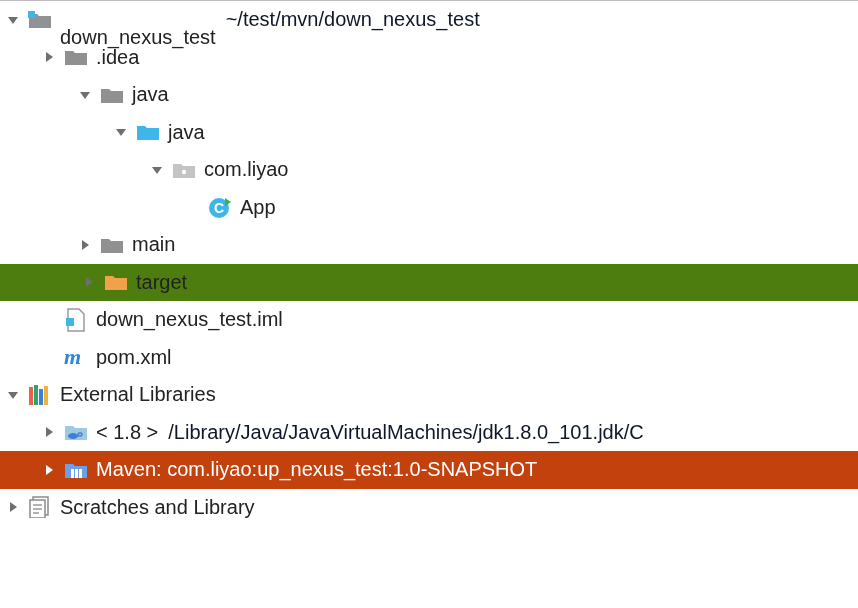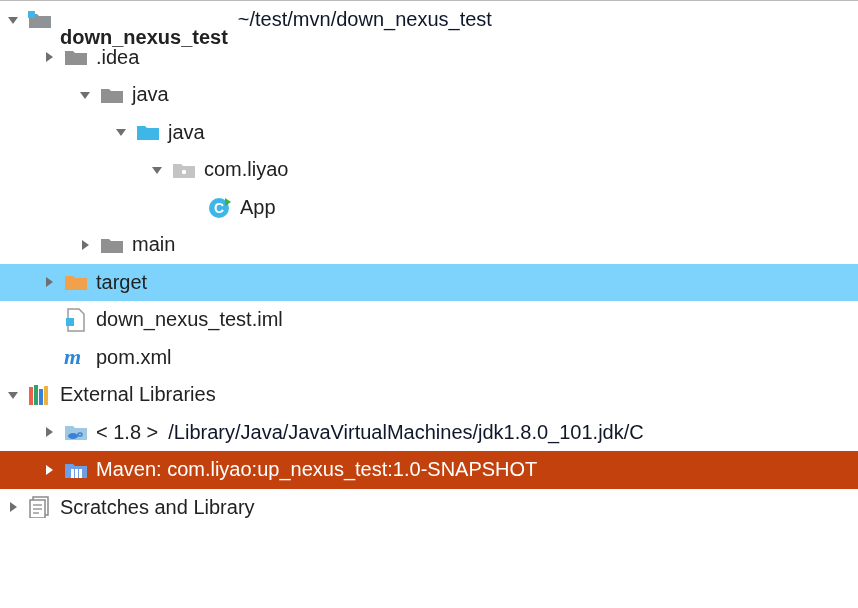--- a/index.html
+++ b/index.html
@@ -13,21 +13,21 @@
     overflow: hidden;
     border-top: 1px solid #bcbcbc;
   }
   .tree { user-select: none; }
   .row {
     display: flex;
     align-items: center;
     height: 37.5px;
     white-space: nowrap;
   }
-  .row.highlight-target { background: #7dd3fc; }
+  .row.highlight-target { background: #4d7c0f; padding-left: 40px; }
   .row.selected { background: #c2410c; color: #ffffff; }
   .arrow {
     width: 14px;
     height: 14px;
     display: inline-flex;
     align-items: center;
     justify-content: center;
     margin-right: 8px;
     flex: 0 0 auto;
   }
@@ -36,21 +36,21 @@
   .icon {
     width: 24px;
     height: 24px;
     display: inline-flex;
     align-items: center;
     justify-content: center;
     margin-right: 8px;
     flex: 0 0 auto;
   }
   .label { white-space: nowrap; }
-  .label.bold { font-weight: 700; margin-top: 36px; }
+  .label.bold { font-weight: 400; margin-top: 36px; }
   .sub { color: #0f172a; margin-left: 10px; font-weight: 400; text-align: center; }
   .pad { display:inline-block; }
 </style>
 </head>
 <body>
 
 <div class="tree">
 
   <div class="row">
     <span class="pad" style="width:6px"></span>

